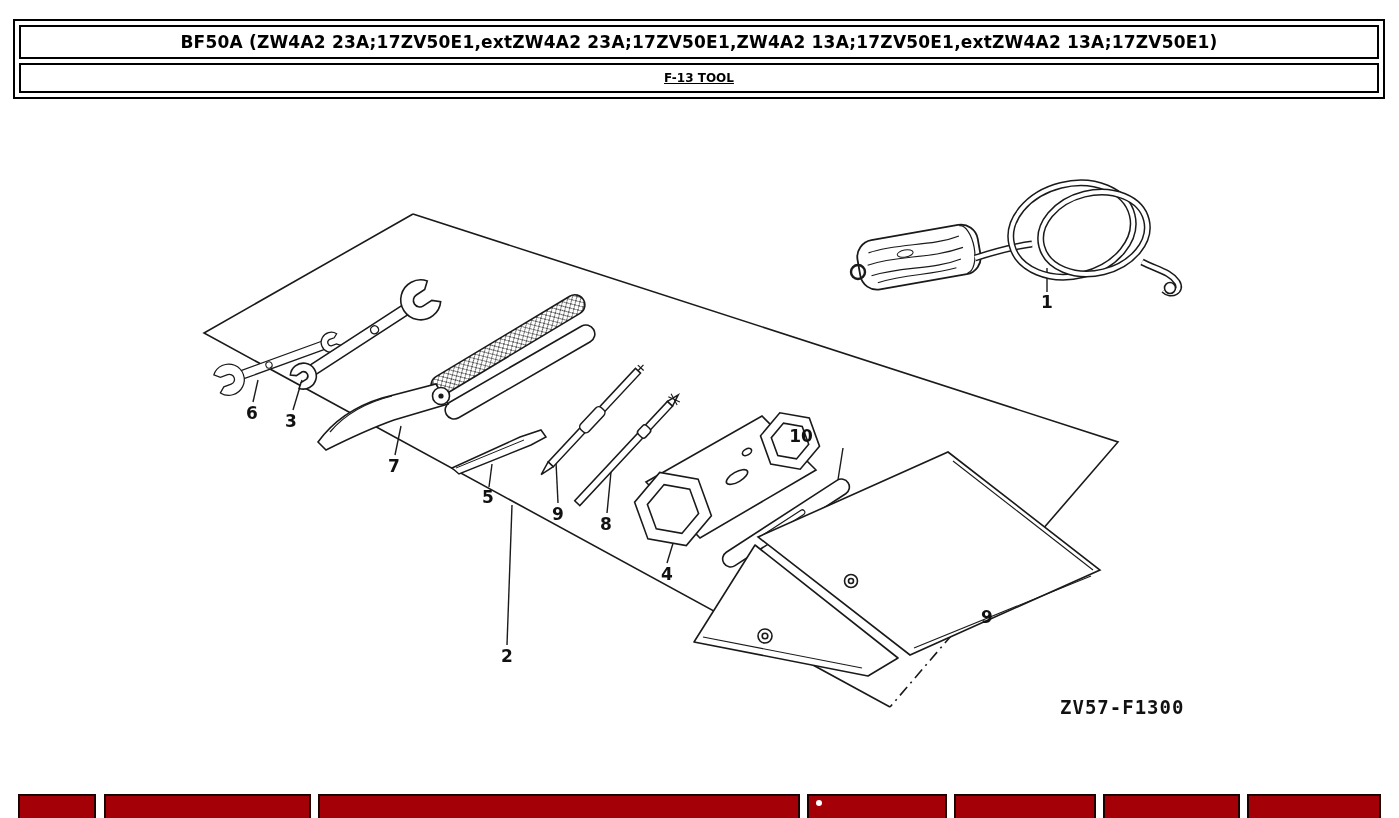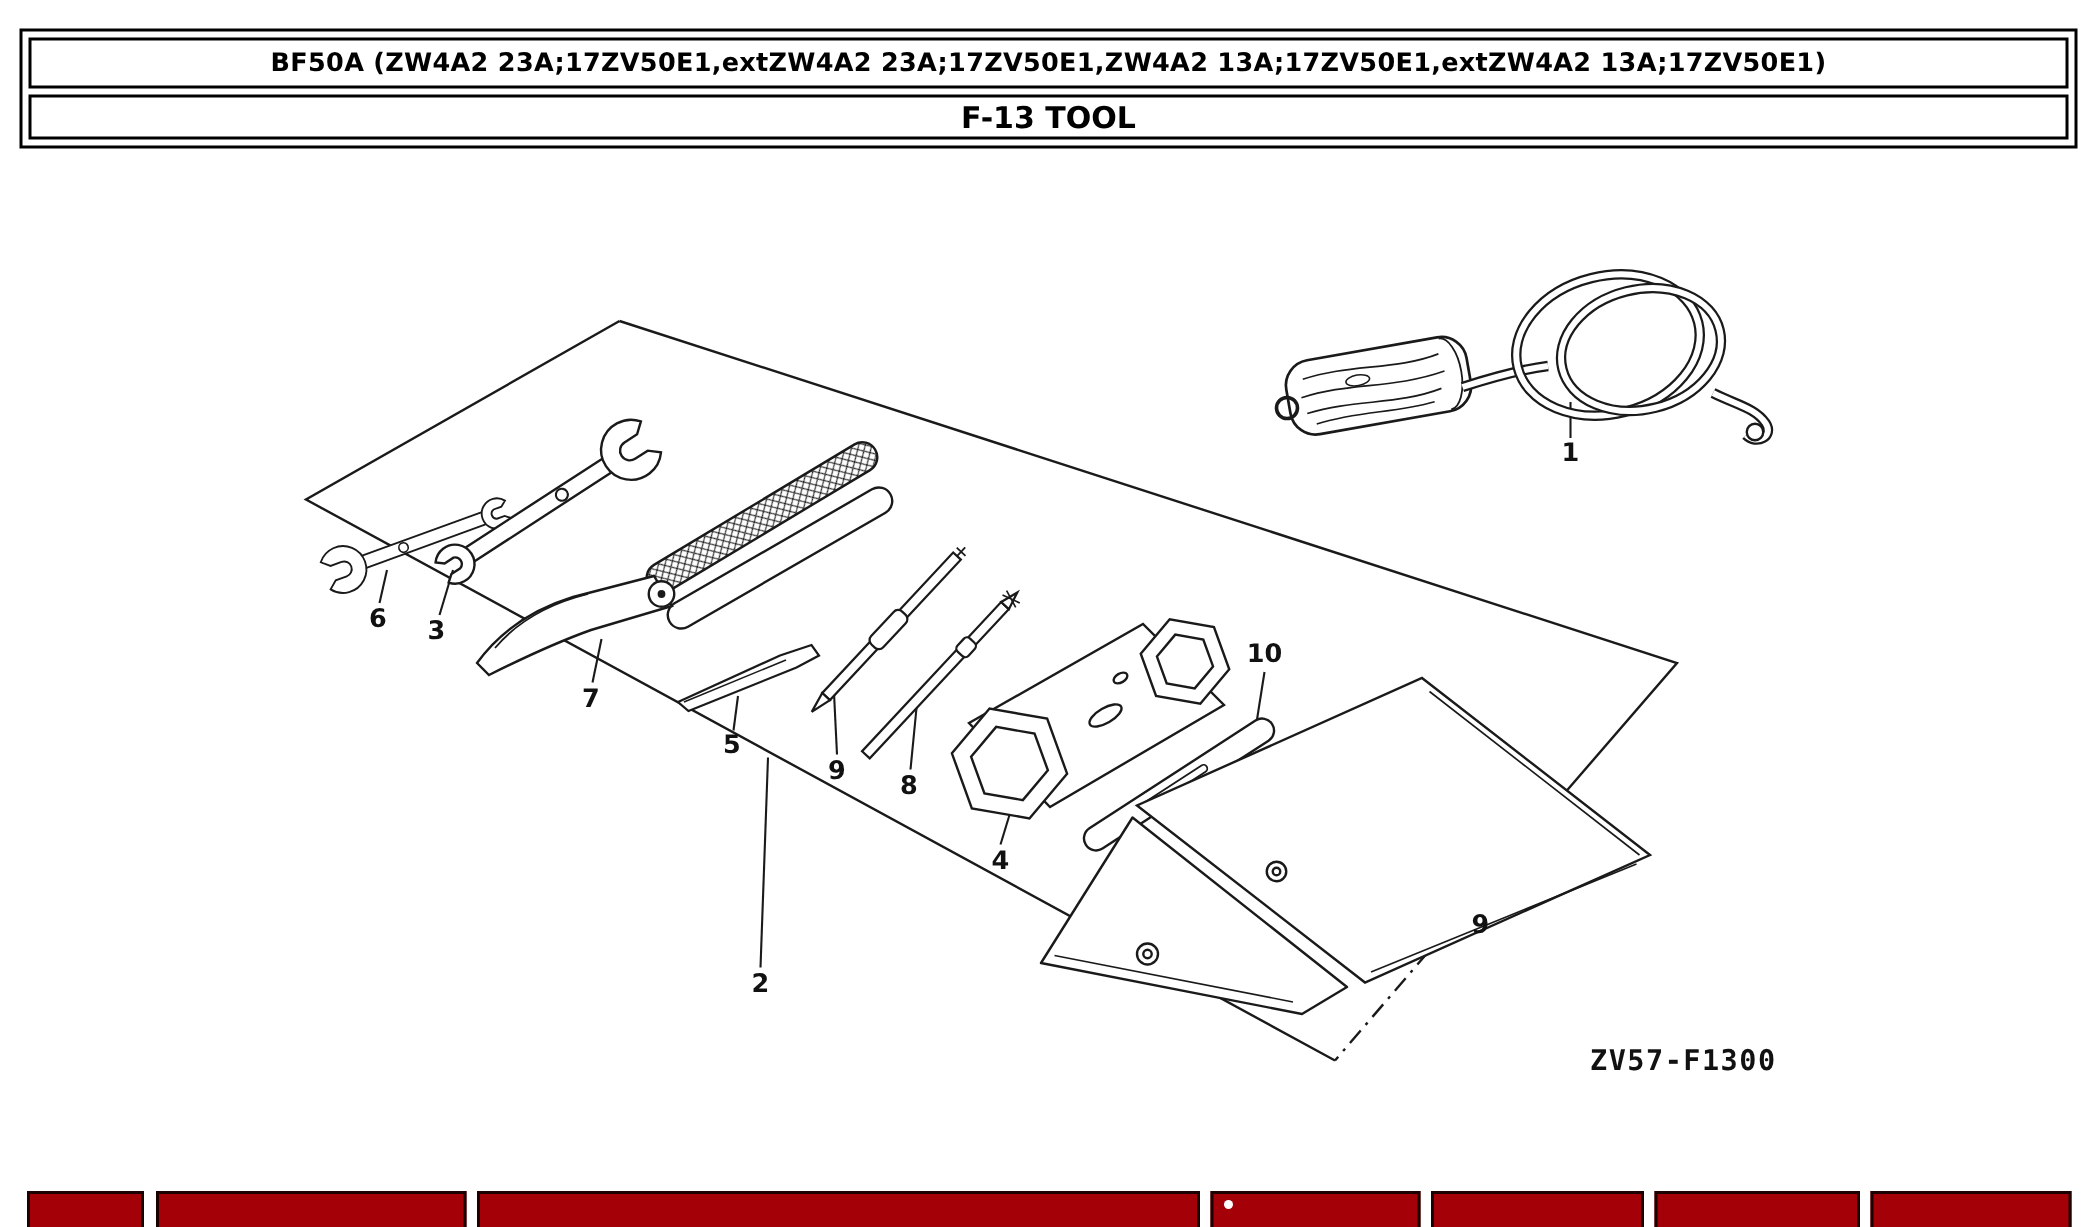--- a/index.html
+++ b/index.html
@@ -8,21 +8,21 @@
     position:relative; width:1399px; height:818px; overflow:hidden;
     background:#fff; font-family:"DejaVu Sans", sans-serif; color:#000;padding-left:44px;
   }
   
   .hdr-outer {
     position:absolute; left:13px; top:19px; width:1372px;
     border:2px solid #000; padding:4px; background:#fff;
   }
   .hdr-row { border:2px solid #000; text-align:center; font-weight:bold; }
   .hdr-title { font-size:17px; line-height:30px; margin-bottom:4px; letter-spacing:.2px; }
-  .hdr-sub   { font-size:20px; line-height:26px; }
+  .hdr-sub   { font-size:12px; line-height:26px;text-decoration:underline; }
   
   .diagram { position:absolute; left:0; top:0; width:1399px; height:818px; }
   svg.art { position:absolute; left:0; top:0; }
   .part-num {
     position:absolute; transform:translate(-50%,-50%);
     font-weight:bold; font-size:17px; color:#111;
   }
   .diagram-code {
     position:absolute; left:1060px; top:696px;
     font-family:"DejaVu Sans Mono", monospace; font-weight:bold;
@@ -170,21 +170,21 @@
 
     <div class="part-num" style="left:1047px; top:302px;">1</div>
     <div class="part-num" style="left:507px;  top:656px;">2</div>
     <div class="part-num" style="left:291px;  top:421px;">3</div>
     <div class="part-num" style="left:667px;  top:574px;">4</div>
     <div class="part-num" style="left:488px;  top:497px;">5</div>
     <div class="part-num" style="left:252px;  top:413px;">6</div>
     <div class="part-num" style="left:394px;  top:466px;">7</div>
     <div class="part-num" style="left:606px;  top:524px;">8</div>
     <div class="part-num" style="left:558px;  top:514px;">9</div>
-    <div class="part-num" style="left:843px;  top:436px;">10</div>
+    <div class="part-num" style="left:801px;  top:436px;">10</div>
     <div class="part-num" style="left:987px;  top:617px;">9</div>
 
     <div class="diagram-code">ZV57-F1300</div>
   </div>
 
   <div class="footer">
     <div class="seg" style="left:18px;   width:78px;"></div>
     <div class="seg" style="left:104px;  width:207px;"></div>
     <div class="seg" style="left:318px;  width:482px;"></div>
     <div class="seg" style="left:807px;  width:140px;"></div>

